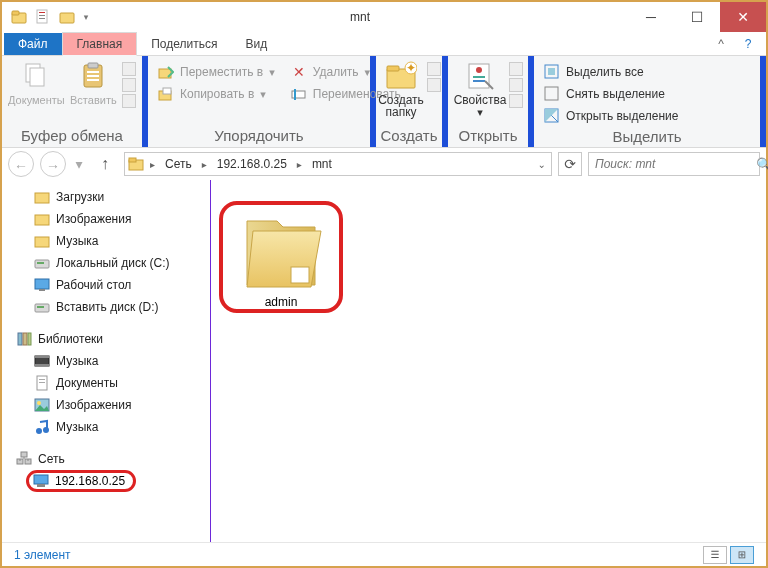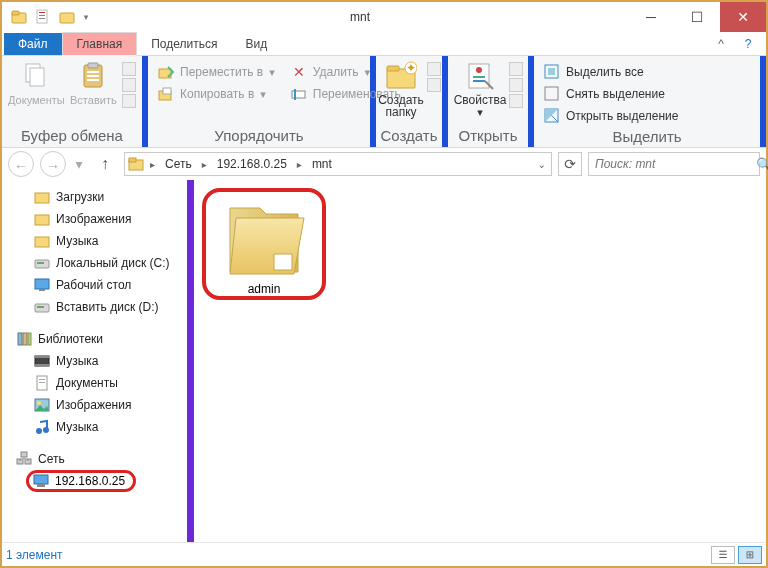--- a/index.html
+++ b/index.html
@@ -51,33 +51,33 @@
     .address .seg.sep { font-size:10px; color:#666; padding:2px 3px; }
     .address .folder-ic { width:18px; height:16px; display:flex;align-items:center;justify-content:center; }
     .address .spacer { flex:1; }
     .refresh { width:24px; height:24px; border:1px solid #c9c9c9; display:flex; align-items:center; justify-content:center; font-size:14px; color:#555; }
     .search { width:172px; height:24px; border:1px solid #c9c9c9; display:flex; align-items:center; padding:0 6px; color:#888; gap:4px; }
     .search input { border:none; outline:none; flex:1; font-size:12px; color:#888; font-style:italic; background:transparent; }
     .search .mag { color:#888; font-size:13px; }
 
     
     .body { flex:1; display:flex; min-height:0; }
-    .nav { width: 192px; border-right: 7px solid #6d28d9; overflow-y:auto; padding:6px 0 6px 10px; }
+    .nav { width: 209px; border-right: 1px solid #6d28d9; overflow-y:auto; padding:6px 0 6px 10px; }
     .tree-item { display:flex; align-items:center; gap:6px; padding:3px 4px; font-size:12px; color:#222; white-space:nowrap; }
     .tree-item .ic { width:16px; height:16px; display:flex;align-items:center;justify-content:center; flex-shrink:0; }
     .indent1 { padding-left: 22px; }
     .indent0 { padding-left: 4px; }
     .tree-spacer { height:10px; }
     .highlight-oval { border:3px solid #d22; border-radius:14px; display:inline-flex; align-items:center; padding:1px 8px 1px 4px; margin-left:14px; }
 
     .content { flex:1; position:relative; padding:8px; }
-    .folder-highlight { border:4px solid #d22; border-radius:18px; padding:6px 10px 0 10px; display:inline-flex; flex-direction:column; align-items:center; }
-
-    
-    .status { height:24px; border-top:1px solid #e6e6e6; display:flex; align-items:center; padding:0 4px; font-size:12px; color:#1e74c6; }
+    .folder-highlight { border:4px solid #d22; border-radius:18px; padding:6px 10px 0 10px; display:inline-flex; flex-direction:column; align-items:center;margin-top:13px; }
+
+    
+    .status { height:24px; border-top:1px solid #e6e6e6; display:flex; align-items:center; padding:0 12px; font-size:12px; color:#1e74c6; }
     .status .spacer { flex:1; }
     .viewbtn { width:24px; height:18px; border:1px solid #bbb; margin-left:3px; display:flex; align-items:center; justify-content:center; font-size:10px; color:#555; }
     .viewbtn.active { background:#cde6f7; border-color:#4a9ed6; }
 
     
     svg { display:block; }
   </style>
 </head>
 <body>
 

